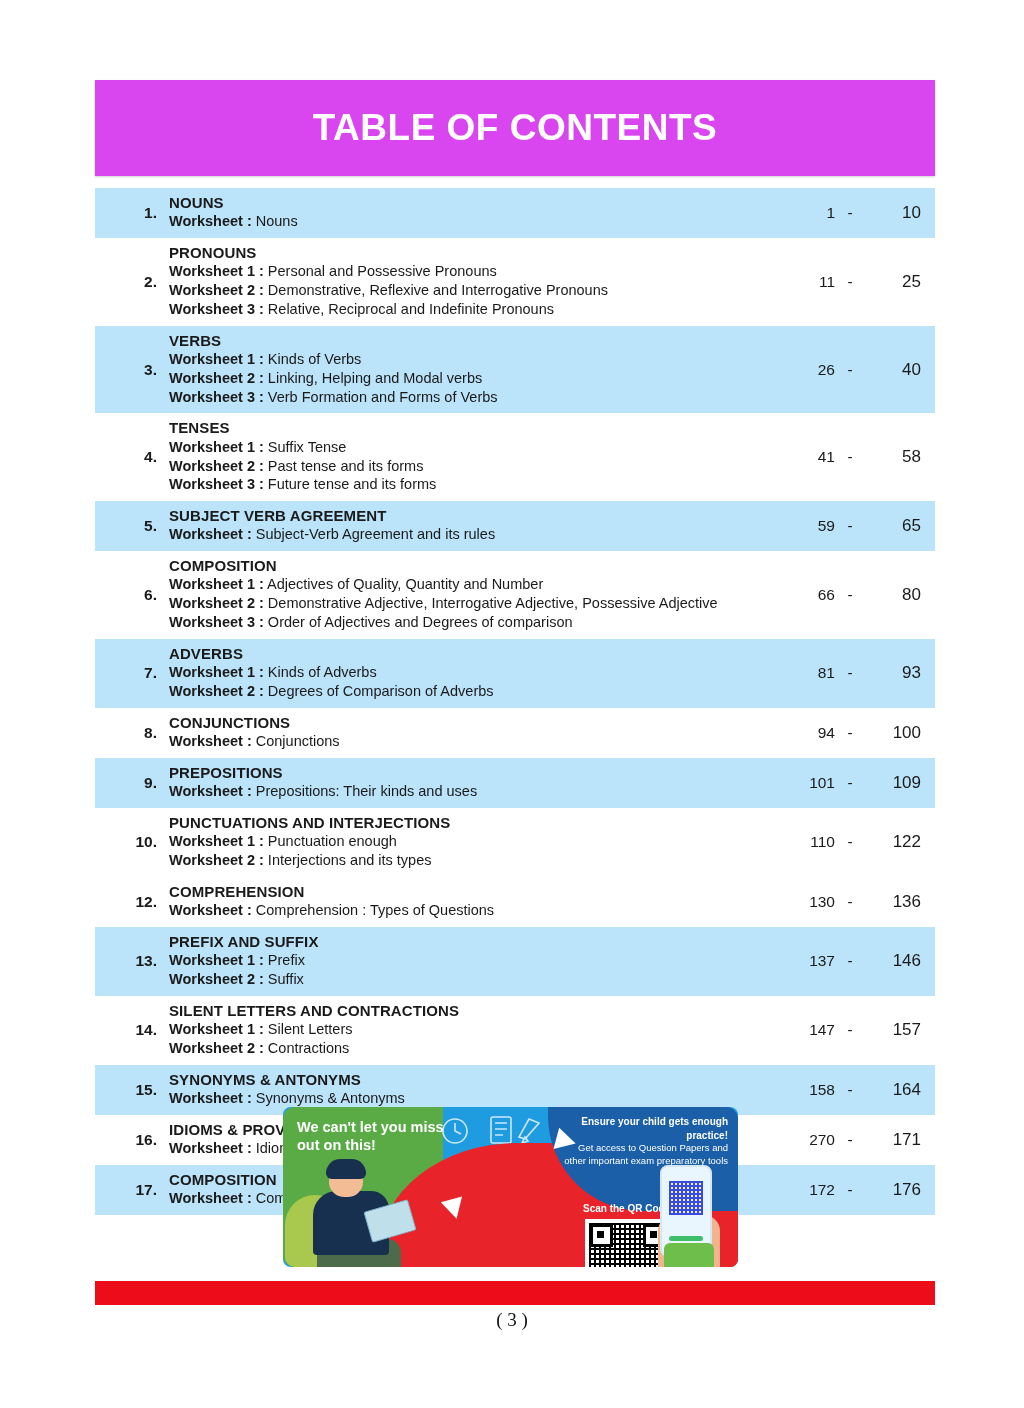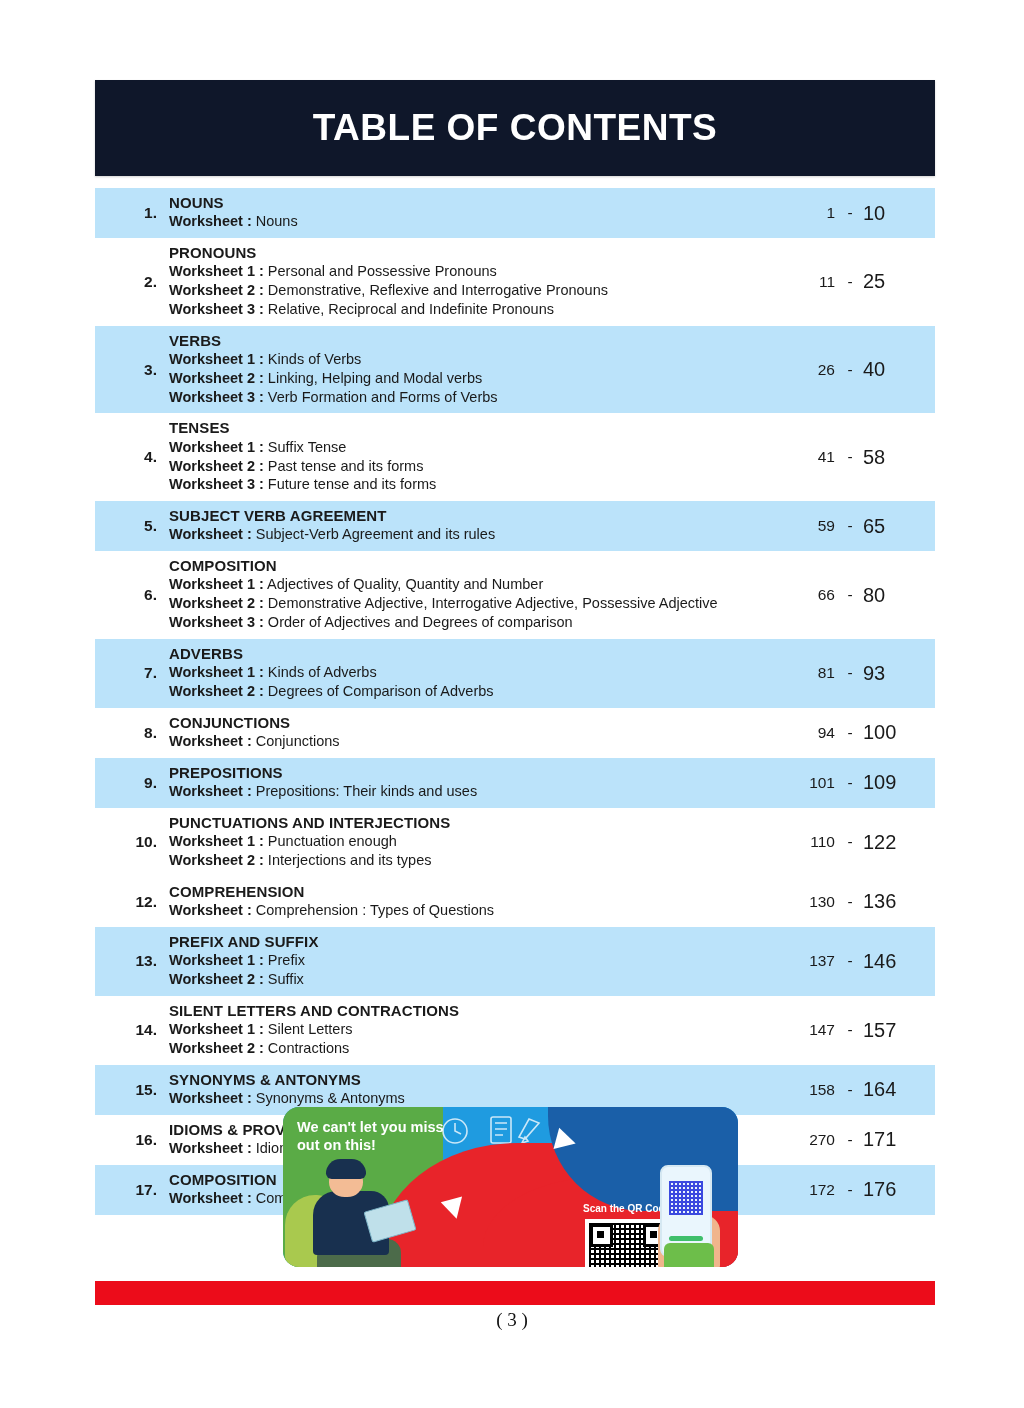--- a/index.html
+++ b/index.html
@@ -23,21 +23,21 @@
   }
   .content {
     position: absolute;
     left: 95px;
     top: 80px;
     width: 840px;
   }
 
   
   .toc-header {
-    background: #0f172a;
+    background: #d946ef;
     height: 96px;
     display: flex;
     align-items: center;
     justify-content: center;
     box-shadow: 0 1px 2px rgba(0,0,0,0.18);
   }
   .toc-header .title {
     color: #ffffff;
     font-family: "Liberation Sans", sans-serif;
     font-size: 37px;
@@ -79,22 +79,22 @@
     padding-right: 2px;
   }
   td.col-dash {
     width: 26px;
     text-align: center;
     font-size: 15.5px;
     color: #1a1a1a;
   }
   td.col-end {
     width: 58px;
-    text-align: left;
-    font-size: 20px;
+    text-align: right;
+    font-size: 17px;
     color: #1a1a1a;
     padding-right: 14px;
   }
 
   .chapter-title {
     font-size: 15px;
     font-weight: bold;
     color: #1a1a1a;
     line-height: 1.28;
     letter-spacing: 0.1px;
@@ -109,21 +109,21 @@
     margin-top: 32px;
   }
 
   
   .promo {
     position: absolute;
     left: 283px;
     top: 1107px;
     width: 455px;
     height: 160px;
-    border-radius: 16px;
+    border-radius: 8px;
     overflow: hidden;
     background: #1f9be0;
   }
   .promo .green-panel {
     position: absolute;
     left: 0; top: 0;
     width: 160px; height: 160px;
     background: #5aab46;
     border-top-left-radius: 12px;
     border-bottom-left-radius: 12px;
@@ -586,20 +586,24 @@
     <div class="boy-head"></div>
     <div class="boy-hair"></div>
     <div class="book"></div>
 
     <div class="plane p1"></div>
     <div class="plane p2"></div>
 
     <div class="promo-headline">We can't let you miss out on this!</div>
 
     <div class="blue-bubble"></div>
+    <div class="promo-sub">
+      <div class="line1">Ensure your child gets enough practice!</div>
+      <div class="line2">Get access to Question Papers and other important exam preparatory tools</div>
+    </div>
 
     <div class="scan-label">Scan the QR Code</div>
 
     <div class="qr-box">
       <div class="qr-inner">
         <div class="finder tl"></div>
         <div class="finder tr"></div>
 
       </div>
     </div>

